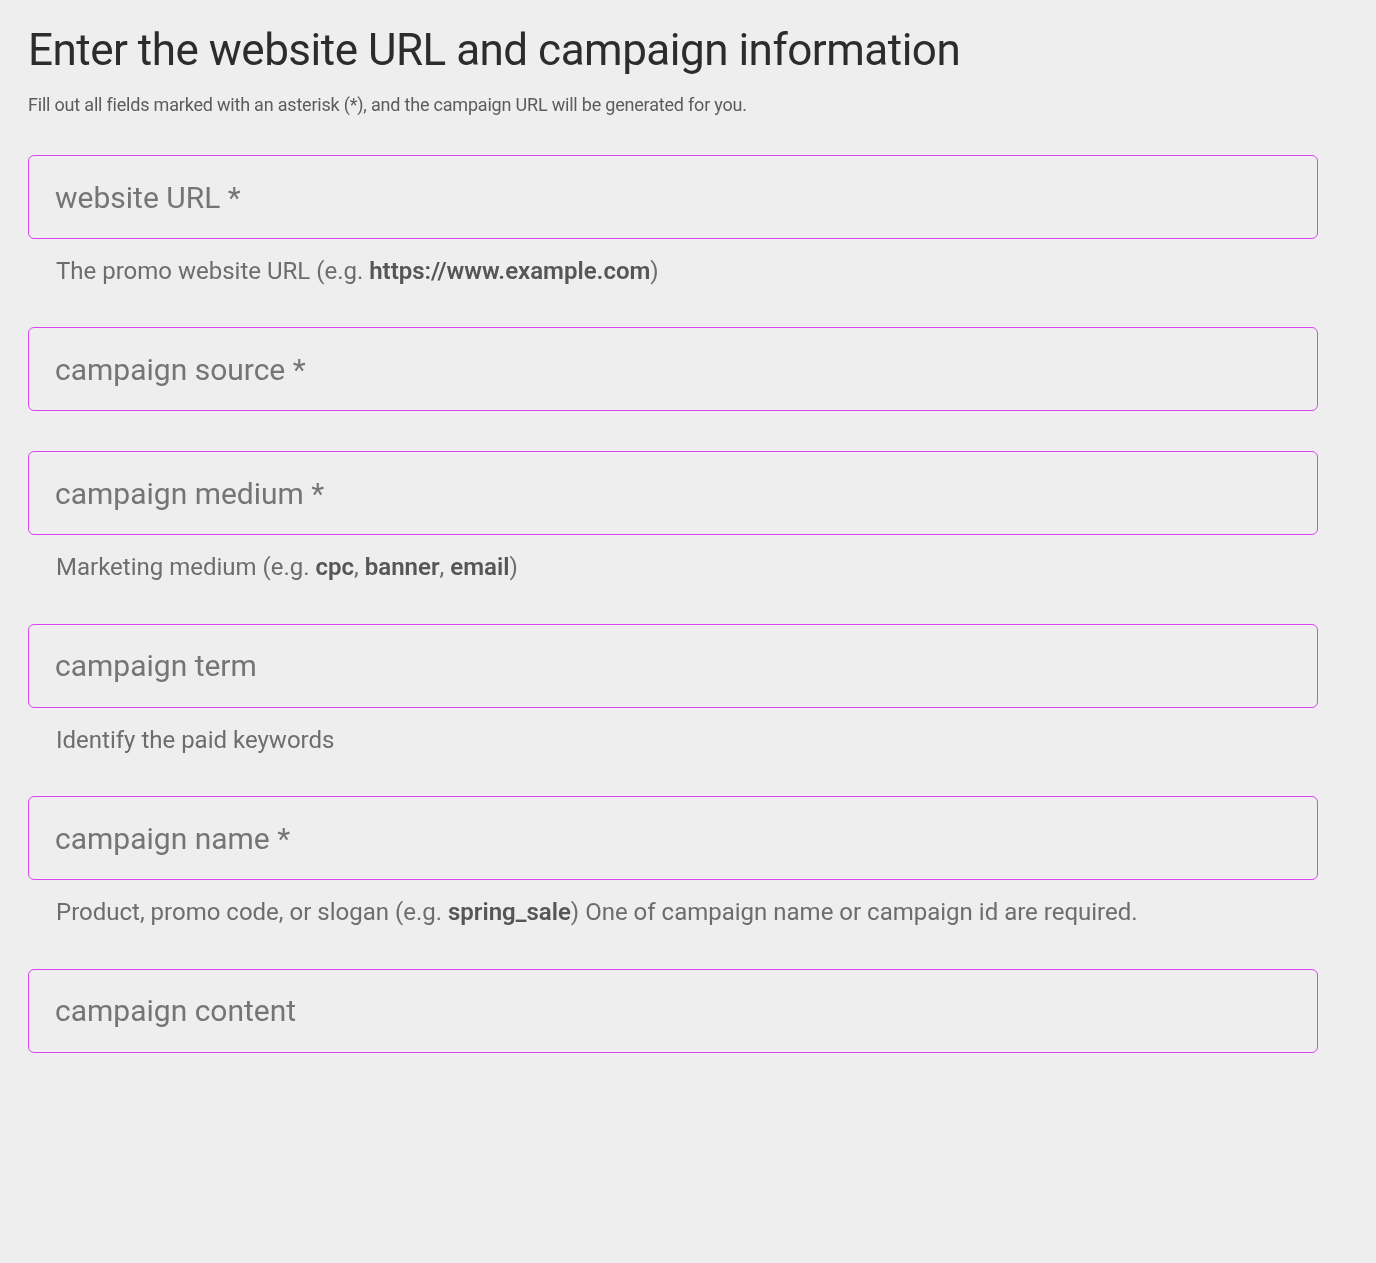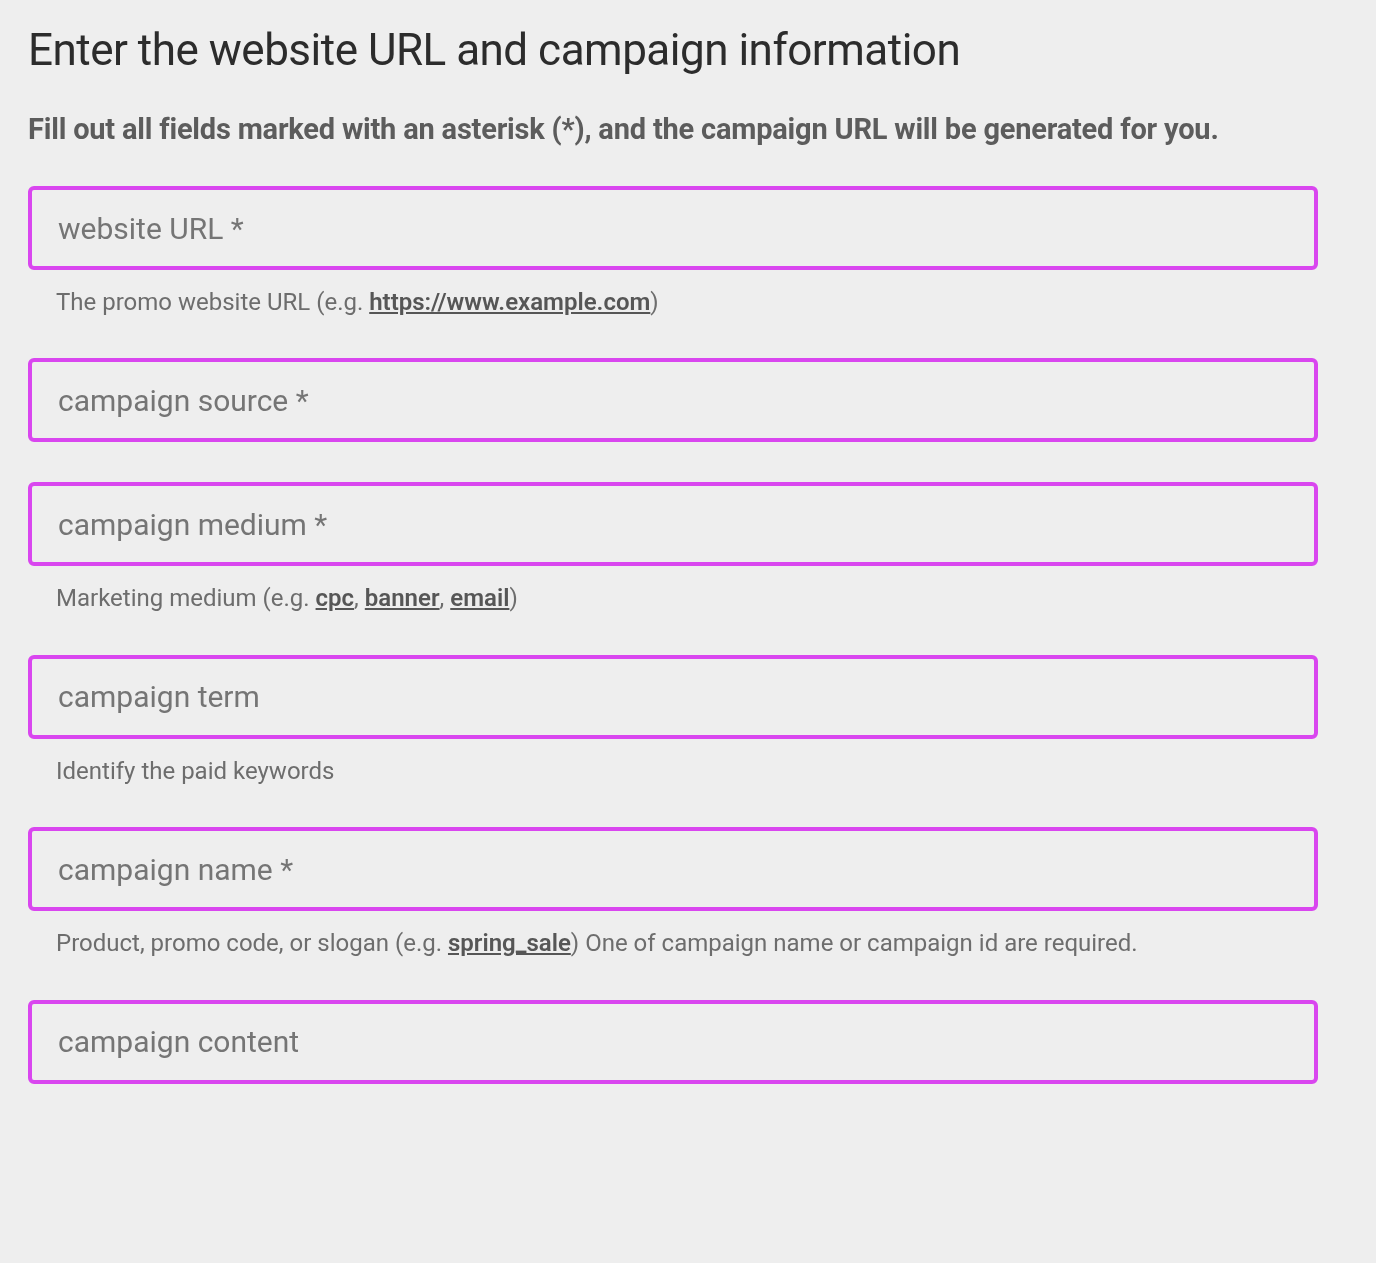--- a/index.html
+++ b/index.html
@@ -9,40 +9,40 @@
     background: #eeeeee;
     font-family: Roboto, "Helvetica Neue", Arial, sans-serif;
     color: #3b3b3b;
   }
   .page {
     padding: 24px 28px 60px 28px;
   }
   h1.title {
     font-size: 44px;
     font-weight: 400;
-    margin: 0 0 36px 0;
+    margin: 0 0 18px 0;
     color: #2c2c2c;
     letter-spacing: -0.5px;
   }
   p.subtitle {
-    font-size: 29px;
-    font-weight: 700;
+    font-size: 18px;
+    font-weight: 400;
     color: #5c5c5c;
     margin: 0 0 40px 0;
     letter-spacing: -0.2px;
   }
   .field-group {
     margin: 0 0 40px 0;
     max-width: 1290px;
   }
   .field-input {
     width: 100%;
     box-sizing: border-box;
     height: 84px;
-    border: 4px solid #d946ef;
+    border: 1px solid #d946ef;
     border-radius: 6px;
     background: #eeeeee;
     font-size: 30px;
     padding: 0 26px;
     color: #a16207;
     outline: none;
     font-family: inherit;
   }
   .field-input::placeholder {
     color: #757575;
@@ -50,21 +50,20 @@
   }
   .helper {
     font-size: 24px;
     color: #6d6d6d;
     margin: 16px 0 0 28px;
     line-height: 1.35;
   }
   .helper b {
     font-weight: 600;
     color: #565656;
-    text-decoration: underline;
   }
 </style>
 </head>
 <body>
 
 <div class="page">
 
   <h1 class="title">Enter the website URL and campaign information</h1>
   <p class="subtitle">Fill out all fields marked with an asterisk (*), and the campaign URL will be generated for you.</p>
 

